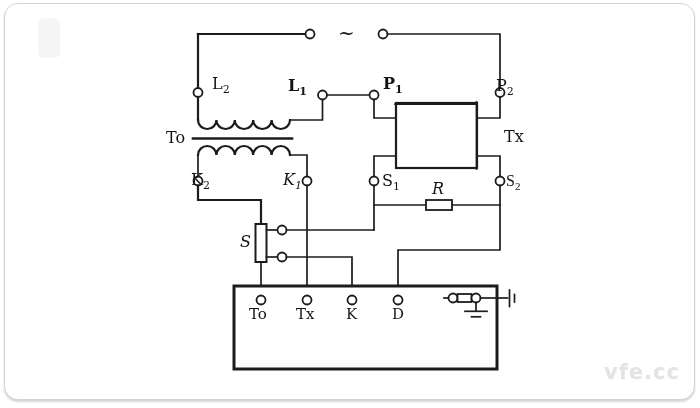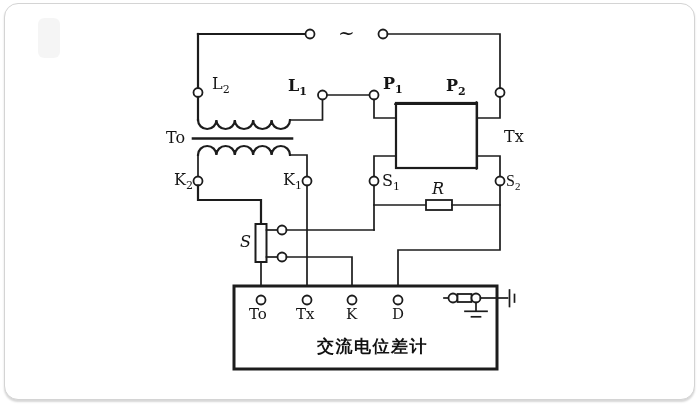--- a/index.html
+++ b/index.html
@@ -132,30 +132,30 @@
       <path class="wire" d="M465,311.3 H487" stroke-width="1.6"></path>
       <path class="wire" d="M471.5,316.8 H480.5" stroke-width="3.5"></path>
     </g>
   </svg>
 
   <span class="lbl tilde" style="left:338px;top:23px;">~</span>
 
   <span class="lbl" style="left:212px;top:76px;text-align:right;"><span>L</span><sub>2</sub></span>
   <span class="lbl" style="left:288px;top:78px;font-weight:bold;"><span>L</span><sub>1</sub></span>
   <span class="lbl" style="left:383px;top:76px;font-weight:bold;"><span>P</span><sub>1</sub></span>
-  <span class="lbl" style="left:446px;top:78px;font-weight:bold;"><span>P</span><sub>2</sub></span>
+  <span class="lbl" style="left:496px;top:78px;"><span>P</span><sub>2</sub></span>
   <span class="lbl" style="left:166px;top:130px;"><span>To</span></span>
-  <span class="lbl" style="left:174px;top:172px;"><span>K</span><sub>2</sub></span>
-  <span class="lbl" style="left:283px;top:172px;"><span>K</span><sub>1</sub></span>
+  <span class="lbl" style="left:191px;top:172px;"><span>K</span><sub>2</sub></span>
+  <span class="lbl" style="left:283px;top:172px;font-style:italic;"><span>K</span><sub>1</sub></span>
   <span class="lbl" style="left:382px;top:173px;text-align:right;"><span>S</span><sub>1</sub></span>
   <span class="lbl" style="left:506px;top:173px;font-family:Liberation Serif, serif;"><span>S</span><sub>2</sub></span>
   <span class="lbl" style="left:504px;top:129px;"><span>Tx</span></span>
   <span class="lbl italic" style="left:432px;top:181px;"><span>R</span></span>
   <span class="lbl italic" style="left:240px;top:234px;"><span>S</span></span>
 
   <span class="lbl term-lbl" style="left:249px;top:307px;">To</span>
   <span class="lbl term-lbl" style="left:296px;top:307px;">Tx</span>
   <span class="lbl term-lbl" style="left:346px;top:307px;">K</span>
   <span class="lbl term-lbl" style="left:392px;top:307px;">D</span>
 
-  <span class="lbl inst-name" style="left:317px;top:338px;">交流电位差计</span>
 
+  <span class="watermark">vfe.cc</span>
 </div>
 
 </body></html>

